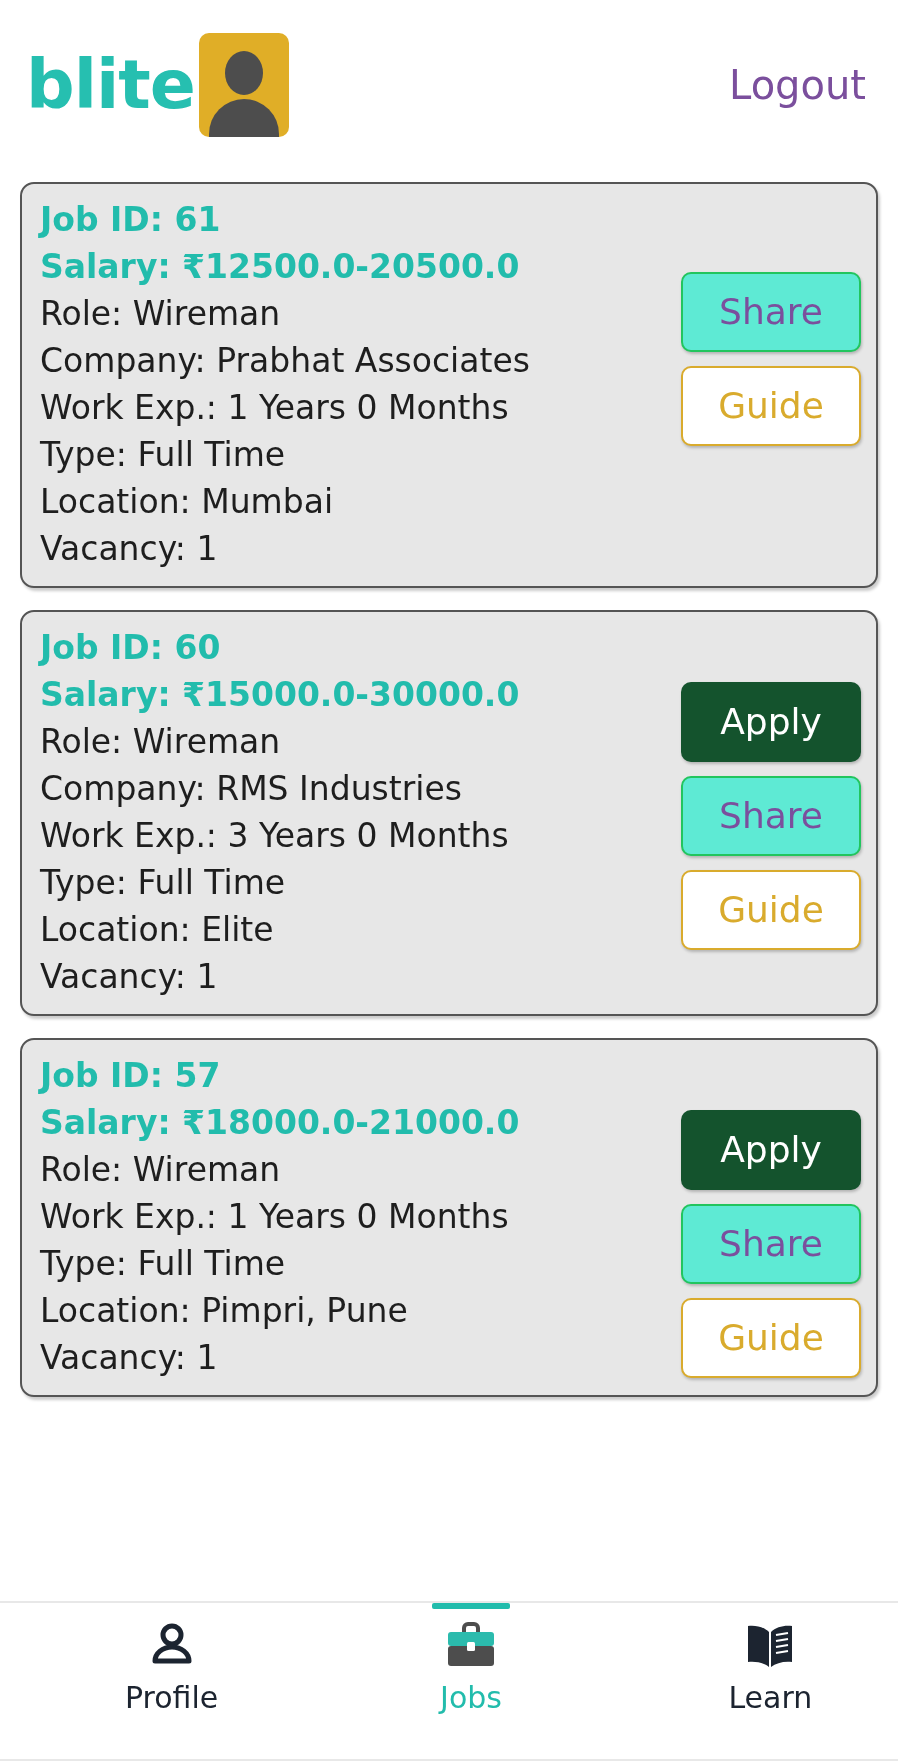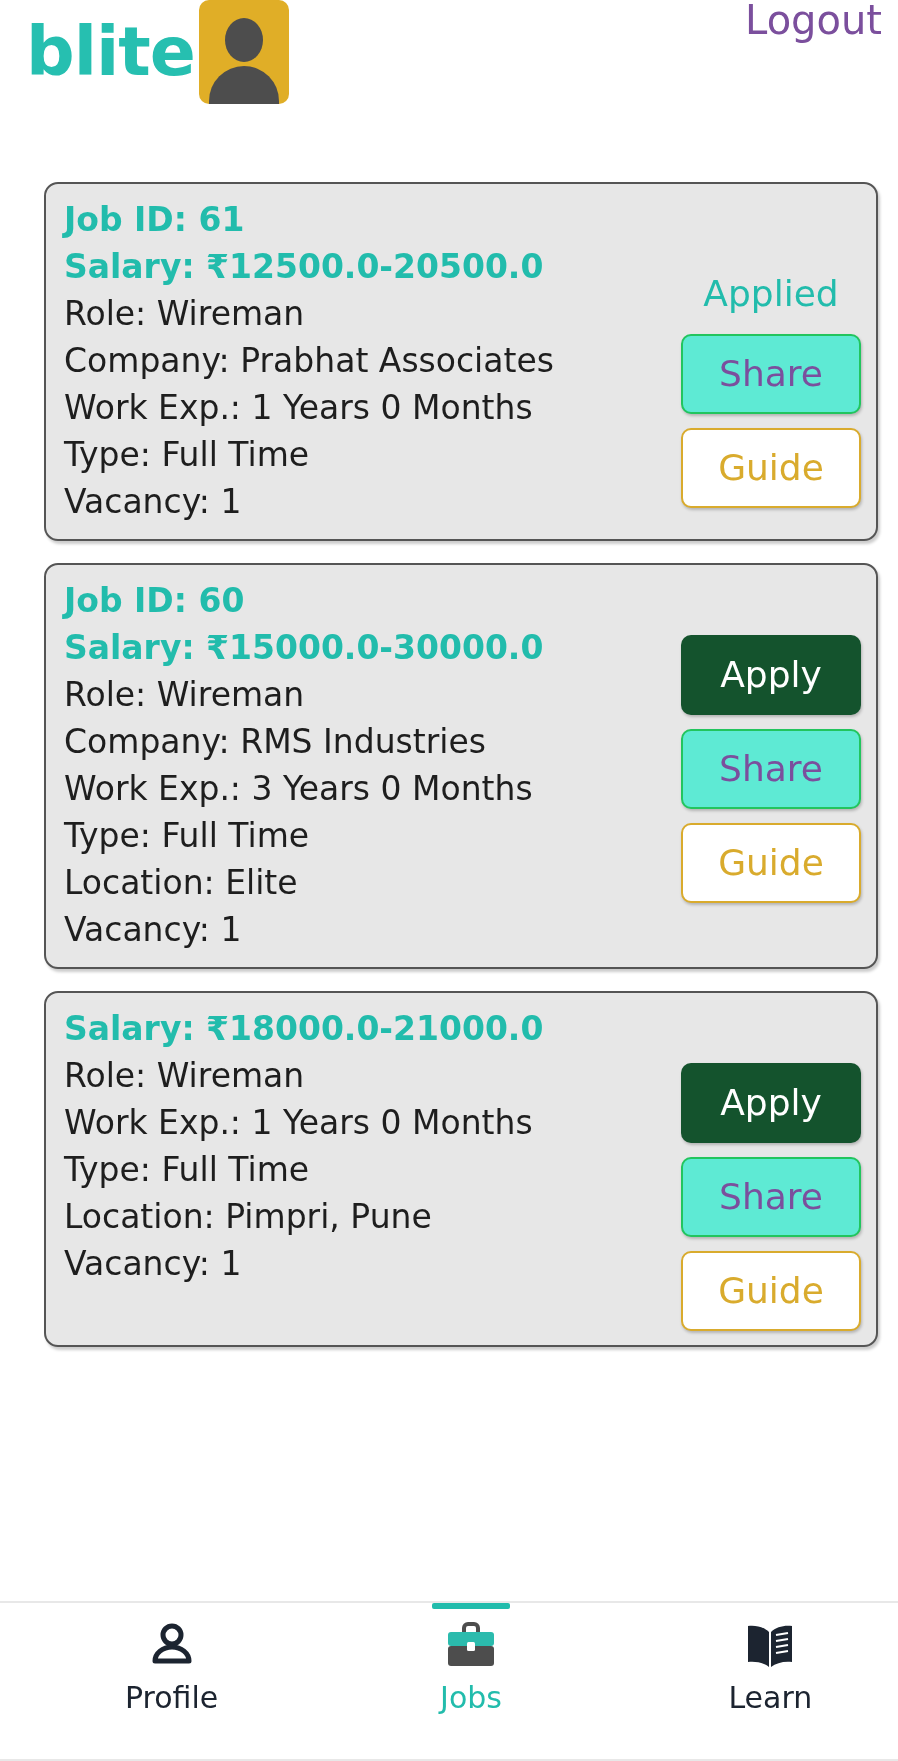--- a/index.html
+++ b/index.html
@@ -19,23 +19,23 @@
     background: #ffffff;
     display: flex;
     flex-direction: column;
   }
 
   
   .header {
     height: 170px;
     flex: 0 0 170px;
     display: flex;
-    align-items: flex-start;
+    align-items: center;
     justify-content: space-between;
-    padding: 0 16px 0 26px;
+    padding: 0 32px 0 26px;
     background: #ffffff;
   }
 
   .brand {
     display: flex;
     align-items: center;
     gap: 0px;
   }
 
   .brand-word {
@@ -87,21 +87,20 @@
   }
 
   
   .joblist {
     flex: 1 1 auto;
     padding: 12px 20px 0 20px;
     display: flex;
     flex-direction: column;
     gap: 22px;
     overflow: hidden;
-    margin-left: 24px;
   }
 
   .job-card {
     background: #E7E7E7;
     border: 2px solid #555555;
     border-radius: 14px;
     box-shadow: 2px 3px 3px rgba(0,0,0,0.20);
     display: flex;
     padding: 12px 14px 14px 18px;
     position: relative;
@@ -249,24 +248,24 @@
   <div class="joblist">
 
     <div class="job-card">
       <div class="job-info">
         <div class="line accent">Job ID: 61</div>
         <div class="line accent">Salary: ₹12500.0-20500.0</div>
         <div class="line">Role: Wireman</div>
         <div class="line">Company: Prabhat Associates</div>
         <div class="line">Work Exp.: 1 Years 0 Months</div>
         <div class="line">Type: Full Time</div>
+        <div class="line">Location: Mumbai</div>
         <div class="line">Vacancy: 1</div>
       </div>
       <div class="job-actions">
-        <div class="status-applied">Applied</div>
         <div class="btn btn-share">Share</div>
         <div class="btn btn-guide">Guide</div>
       </div>
     </div>
 
     <div class="job-card">
       <div class="job-info">
         <div class="line accent">Job ID: 60</div>
         <div class="line accent">Salary: ₹15000.0-30000.0</div>
         <div class="line">Role: Wireman</div>
@@ -278,20 +277,21 @@
       </div>
       <div class="job-actions" style="padding-top:58px;">
         <div class="btn btn-apply">Apply</div>
         <div class="btn btn-share">Share</div>
         <div class="btn btn-guide">Guide</div>
       </div>
     </div>
 
     <div class="job-card">
       <div class="job-info">
+        <div class="line accent">Job ID: 57</div>
         <div class="line accent">Salary: ₹18000.0-21000.0</div>
         <div class="line">Role: Wireman</div>
         <div class="line">Work Exp.: 1 Years 0 Months</div>
         <div class="line">Type: Full Time</div>
         <div class="line">Location: Pimpri, Pune</div>
         <div class="line">Vacancy: 1</div>
       </div>
       <div class="job-actions" style="padding-top:58px;">
         <div class="btn btn-apply">Apply</div>
         <div class="btn btn-share">Share</div>

